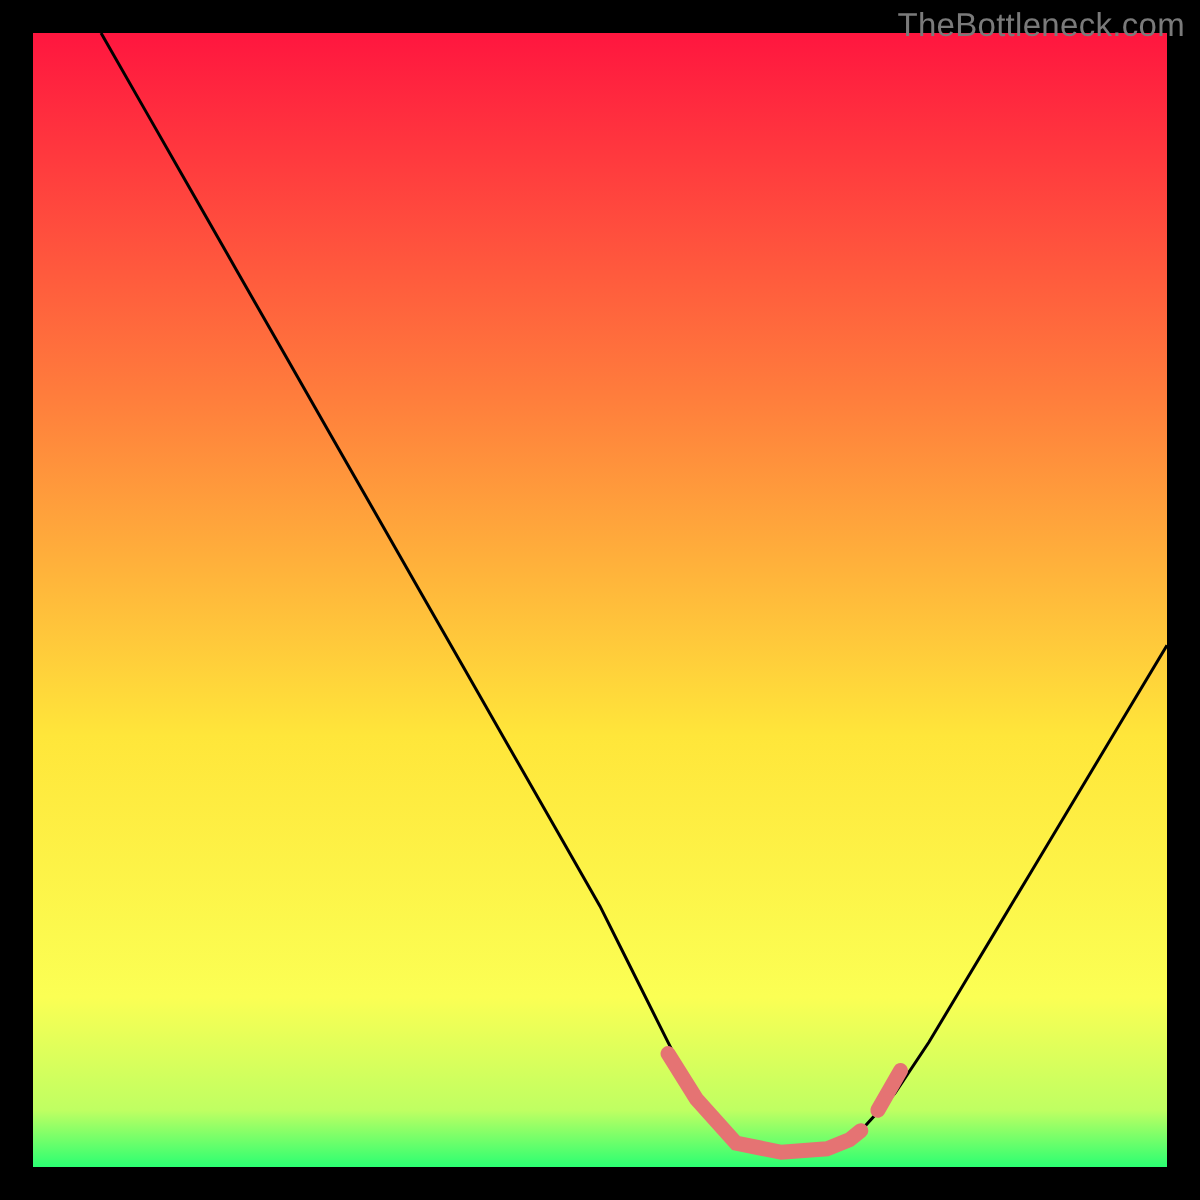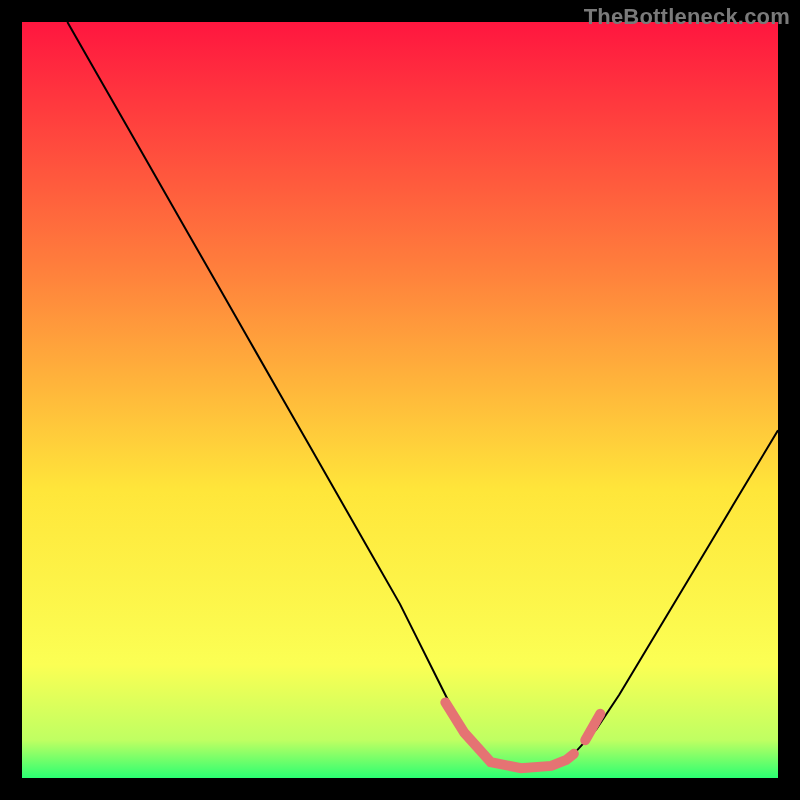--- a/index.html
+++ b/index.html
@@ -10,21 +10,21 @@
     background: #000;
     font-family: Arial, Helvetica, sans-serif;
     overflow: hidden;
   }
   .watermark {
     position: absolute;
     top: 4px;
     right: 10px;
     color: #7a7a7a;
     font-size: 22px;
-    font-weight: 700;
+    font-weight: 400;
     z-index: 10;
     letter-spacing: 0.2px;
   }
   .plot-wrap {
     position: absolute;
     left: 22px;
     top: 22px;
     width: 756px;
     height: 756px;
     background: #000;

